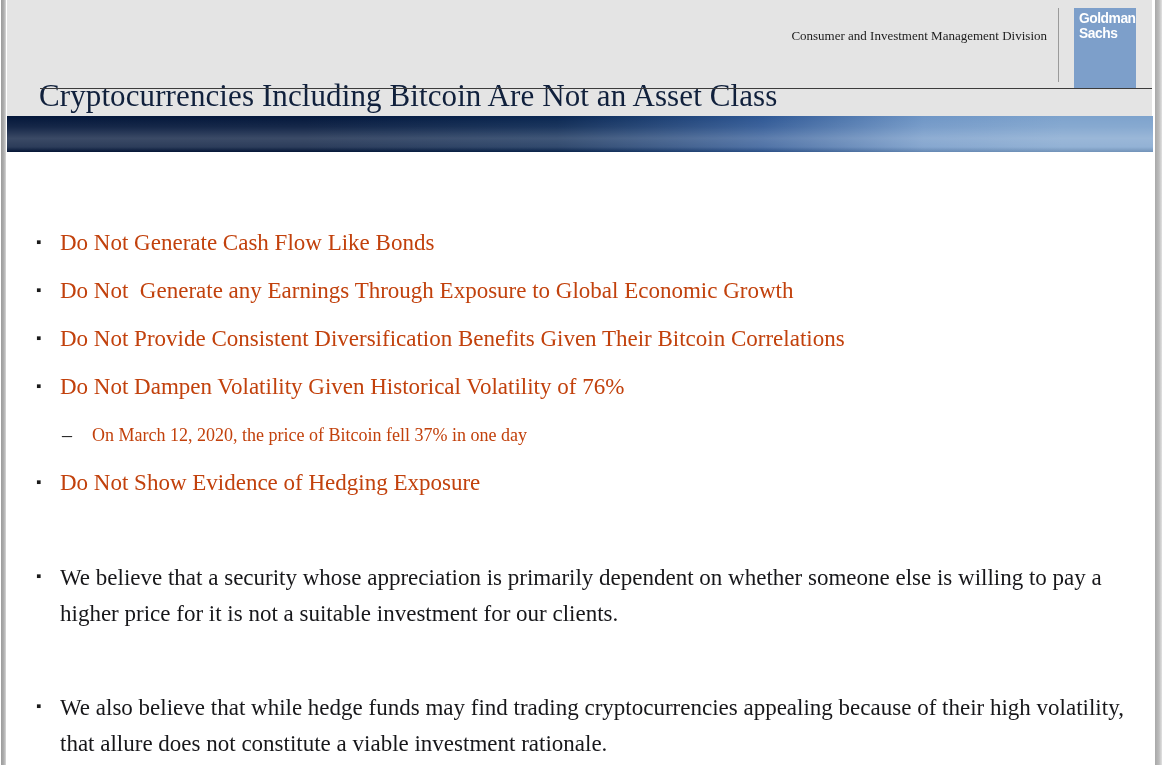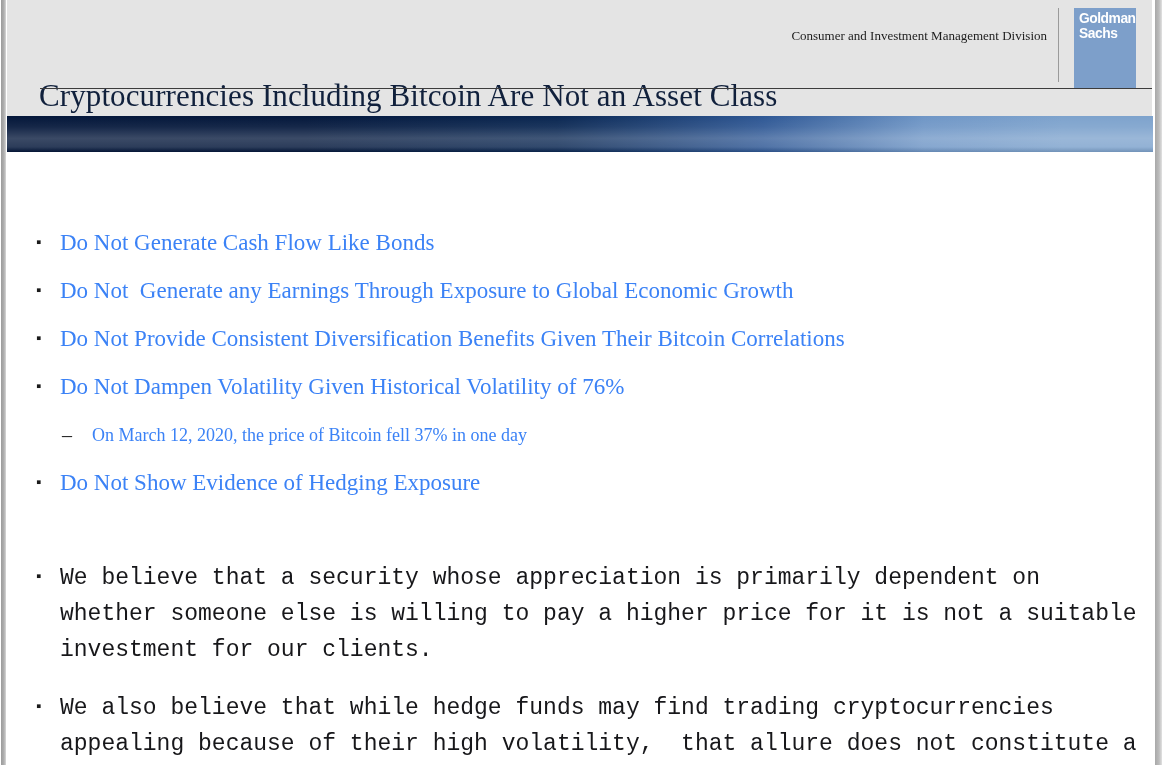--- a/index.html
+++ b/index.html
@@ -169,21 +169,21 @@
     text-align: left;
     padding-left: 0px;
   }
   .bullet-marker.sq {
     font-size: 15px;
     line-height: 31px;
   }
   .bullet-text {
     font-size: 23px;
     line-height: 31px;
-    color: #3b82f6;
+    color: #c2410c;
     white-space: pre-wrap;
     text-align: right;
   }
 
   .lvl1 { left: 36px; }
   .lvl2 { left: 62px; }
   .lvl2 .bullet-marker { width: 30px; flex: 0 0 30px; font-size: 20px; line-height: 30px; }
   .lvl2 .bullet-text   { font-size: 18px; line-height: 30px; }
 
   .para-row {
@@ -193,21 +193,20 @@
     align-items: flex-start;
     width: 1120px;
   }
   .para-row .bullet-marker { line-height: 33px; }
   .para-text {
     font-size: 23px;
     line-height: 36px;
     color: #17171a;
     width: 1090px;
     white-space: pre-wrap;
-    font-family: Liberation Mono, monospace;
   }
 </style>
 </head>
 <body>
 
 <div id="slide">
 
   <div class="frame-left"></div>
   <div class="frame-right"></div>
 

